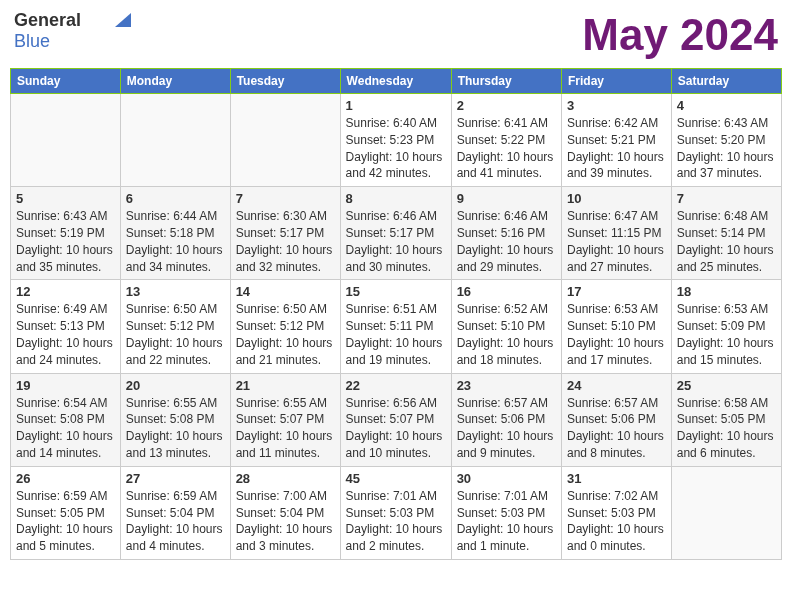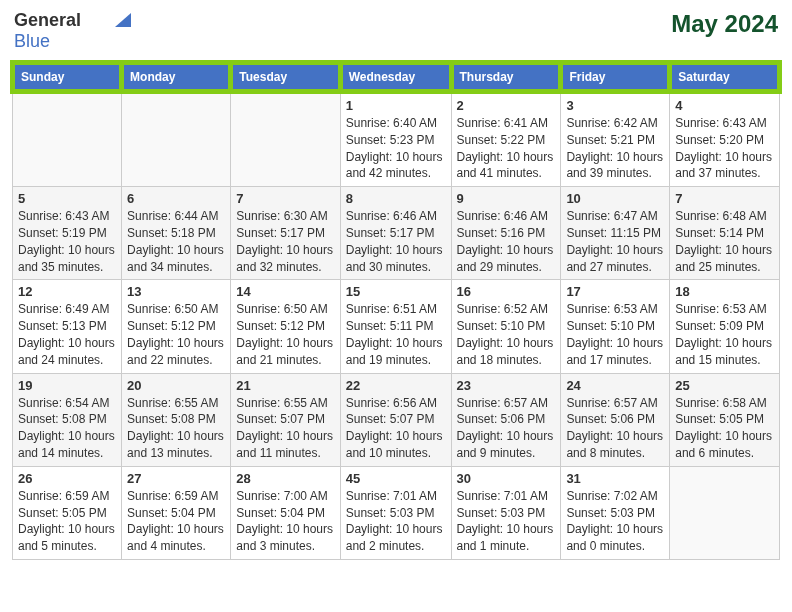--- a/index.html
+++ b/index.html
@@ -24,41 +24,41 @@
     }
     .logo-line {
       display: flex;
       align-items: center;
       gap: 31px;
     }
     .title-area {
       text-align: right;
     }
     .month-title {
-      font-size: 24px;
+      font-size: 44px;
       font-weight: bold;
-      color: #14532d;
+      color: #701a75;
     }
     .location-title {
       font-size: 16px;
       color: #555;
     }
     .calendar {
       width: 100%;
       border-collapse: collapse;
       font-size: 11px;
     }
     .calendar th {
       background-color: #4472c4;
       color: #fff;
       text-align: left;
       padding: 5px 6px;
       font-size: 12px;
       font-weight: bold;
-      border: 5px solid #84cc16;
+      border: 1px solid #84cc16;
     }
     .calendar td {
       border: 1px solid #ccc;
       vertical-align: top;
       padding: 4px 5px;
       width: 113px;
       min-height: 70px;
       background: #fff;
     }
     .calendar td.empty {

